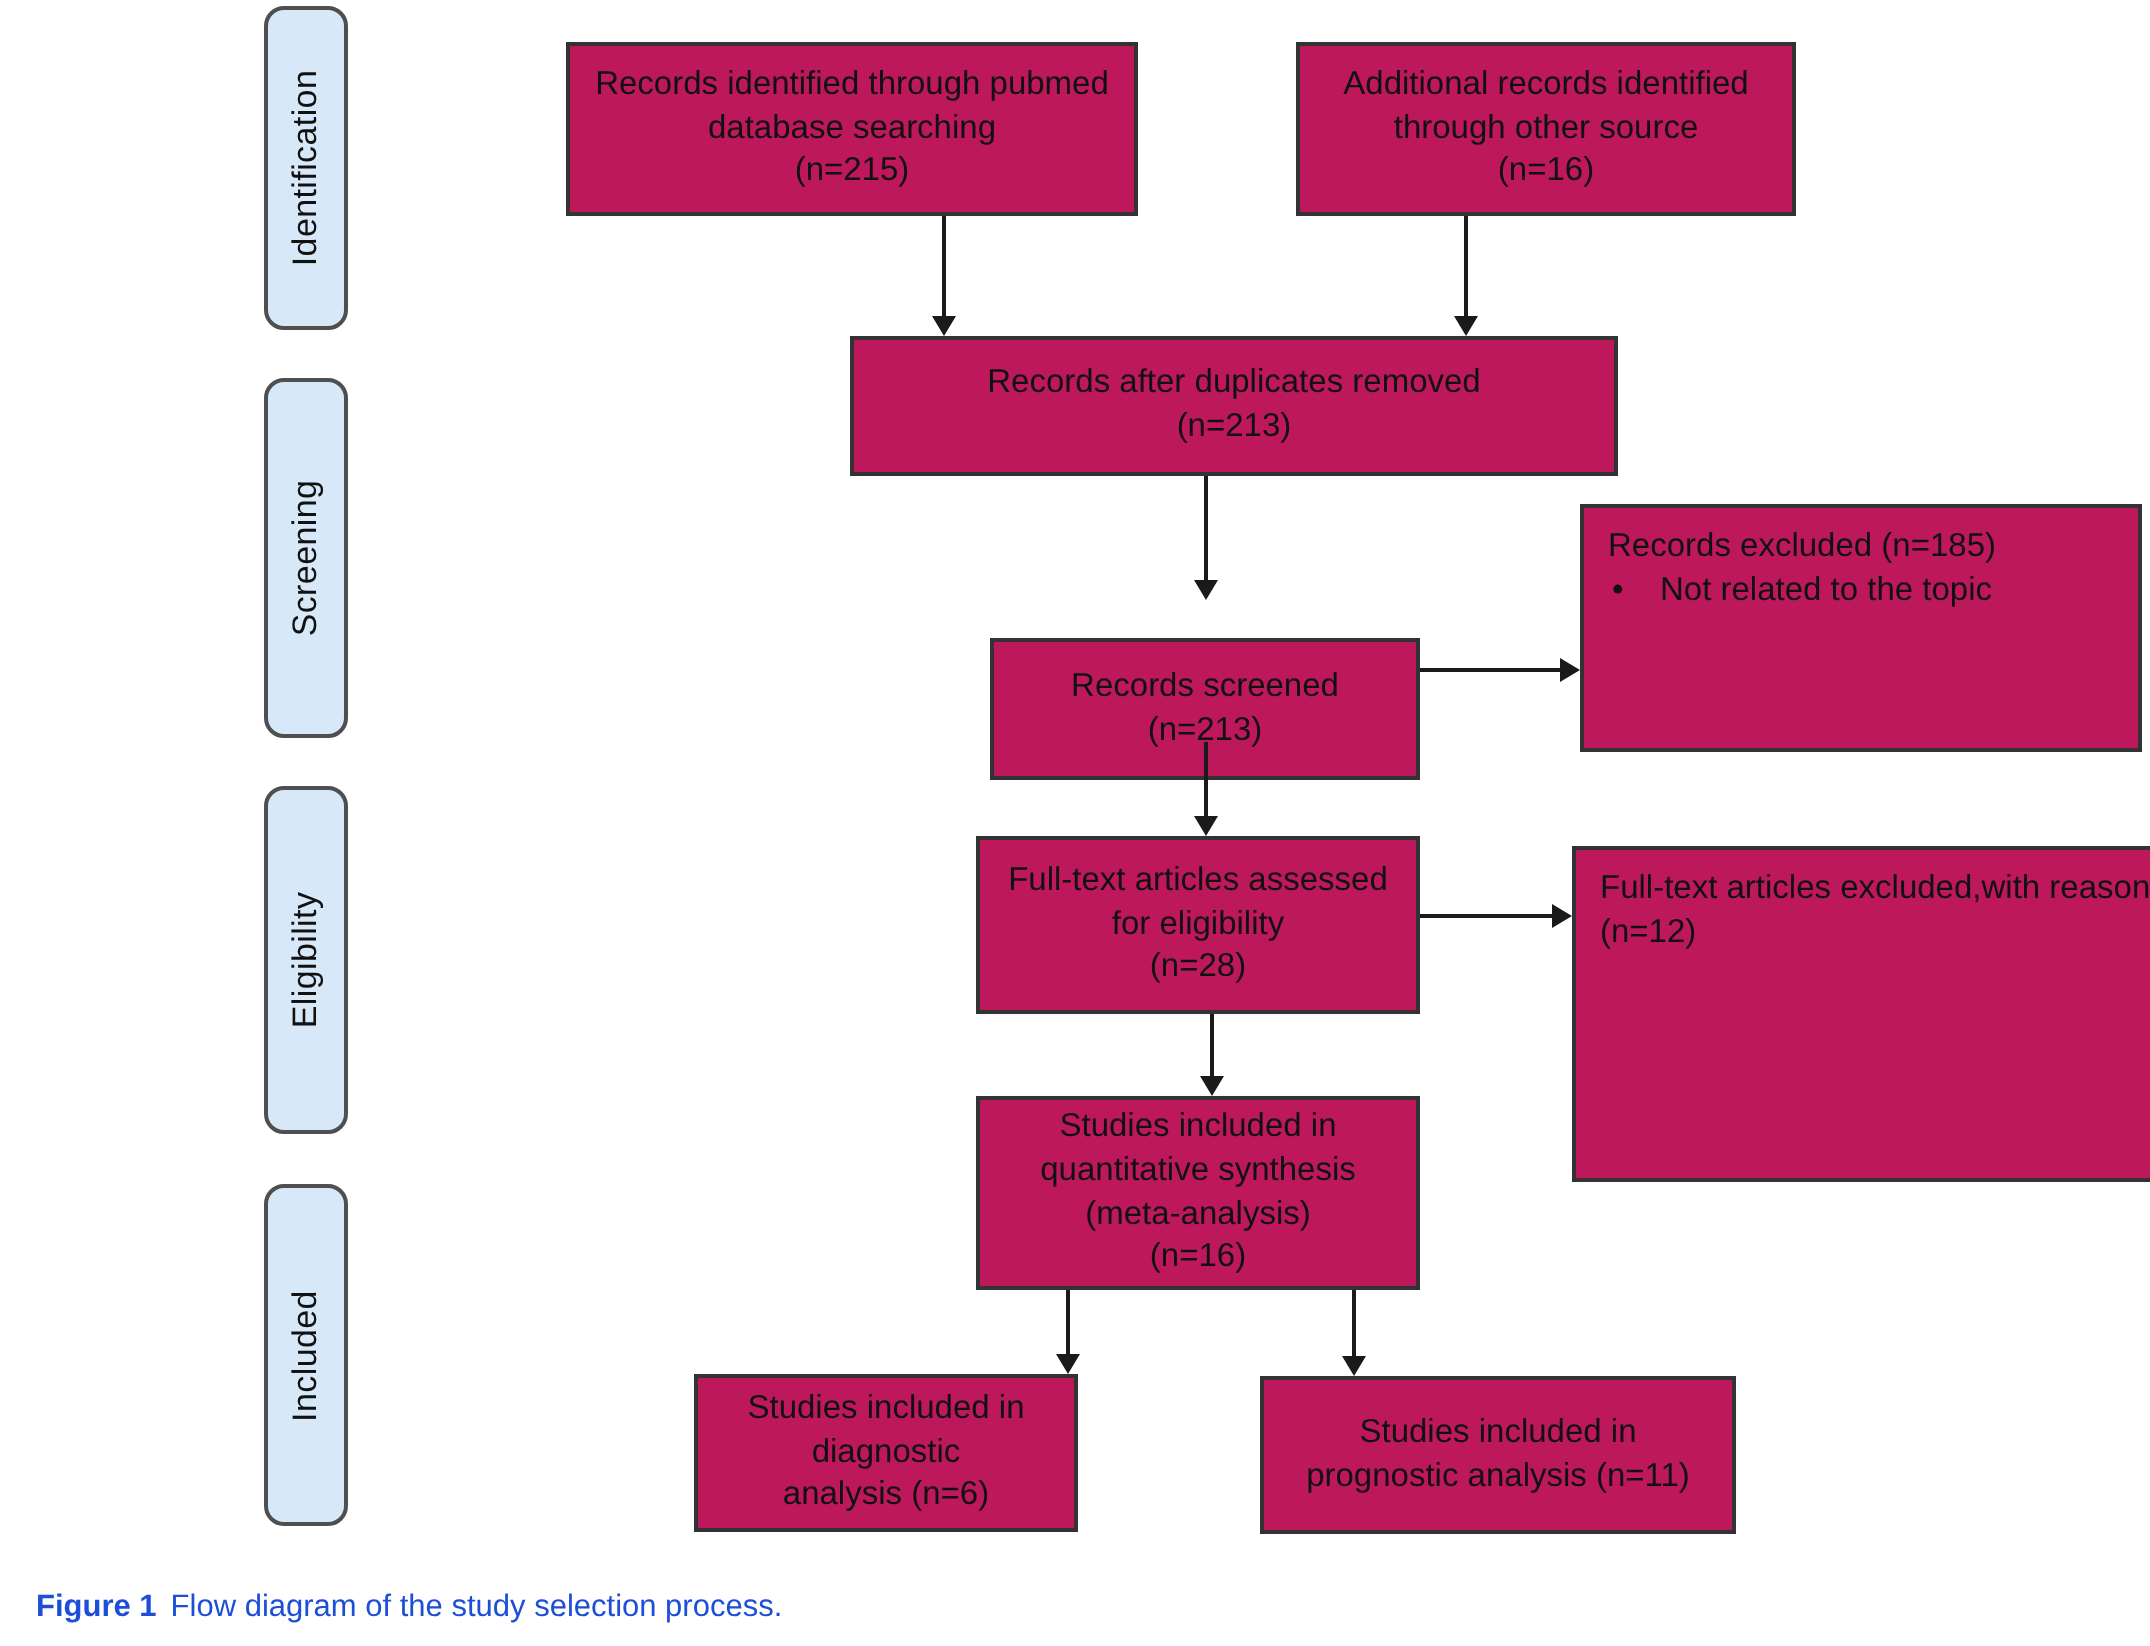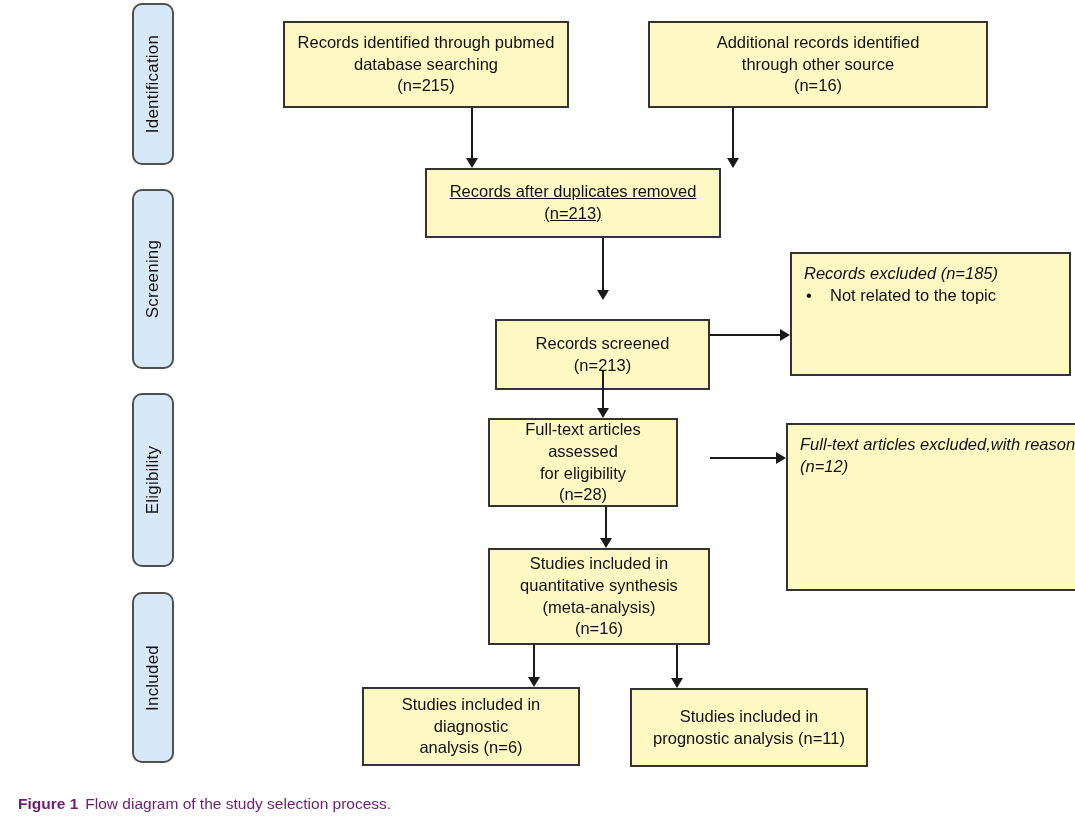--- a/index.html
+++ b/index.html
@@ -33,38 +33,38 @@
   }
   .stage span{
     transform:rotate(-90deg);
     white-space:nowrap;
     font-size:17px;
     letter-spacing:.2px;
   }
   
   .fbox{
     position:absolute;
-    background:#fef9c3;
+    background:#be185d;
     border:2px solid var(--box-border);
     display:flex;
     align-items:center;
     justify-content:center;
     text-align:center;
     font-size:16.5px;
     line-height:1.32;
   }
   .pre{white-space:pre-line;}
   .fbox.left{
     align-items:flex-start;
     justify-content:flex-start;
     text-align:left;
     padding:9px 8px 6px 12px;
     flex-direction:column;
   }
-  .fbox.left .btitle{display:block;font-style:italic;}
+  .fbox.left .btitle{display:block;}
   .fbox.left ul{list-style:none;width:100%;}
   .fbox.left li{position:relative;line-height:1.3;}
   .bul-sm li{padding-left:26px;}
   .bul-sm li::before{content:"\2022";position:absolute;left:2px;}
   .bul-lg li{padding-left:50px;}
   .bul-lg li::before{content:"\2022";position:absolute;left:6px;}
   
   .arr-v{position:absolute;width:2px;background:var(--arrow);}
   .arr-v::after{
     content:"";position:absolute;bottom:-10px;left:-5px;
@@ -73,21 +73,21 @@
   }
   .arr-h{position:absolute;height:2px;background:var(--arrow);}
   .arr-h::after{
     content:"";position:absolute;right:-10px;top:-5px;
     border-top:6px solid transparent;border-bottom:6px solid transparent;
     border-left:10px solid var(--arrow);
   }
   
   .caption{
     position:absolute;left:18px;top:795px;
-    font-size:15.5px;color:#701a75;
+    font-size:15.5px;color:#1d4ed8;
   }
   .caption b{font-weight:bold;margin-right:7px;}
 </style>
 </head>
 <body>
 
 <div class="canvas">
 
   <div class="stage" style="top:3px;height:162px;">
     <span>Identification</span>
@@ -101,61 +101,61 @@
   <div class="stage" style="top:592px;height:171px;">
     <span>Included</span>
   </div>
 
   <div class="fbox" style="left:283px;top:21px;width:286px;height:87px;">
     <span class="pre">Records identified through pubmed
 database searching
 (n=215)</span>
   </div>
 
-  <div class="fbox" style="left:648px;top:21px;width:340px;height:87px;text-align:center;">
+  <div class="fbox" style="left:648px;top:21px;width:250px;height:87px;text-align:center;">
     <span class="pre">Additional records identified
 through other source
 (n=16)</span>
   </div>
 
-  <div class="fbox" style="left:425px;top:168px;width:296px;height:70px;text-decoration:underline;">
+  <div class="fbox" style="left:425px;top:168px;width:384px;height:70px;">
     <span class="pre">Records after duplicates removed
 (n=213)</span>
   </div>
 
   <div class="fbox" style="left:495px;top:300px;width:215px;height:71px;margin-top:19px;">
     <span class="pre">Records screened
 (n=213)</span>
   </div>
 
   <div class="fbox left bul-sm" style="left:790px;top:252px;width:281px;height:124px;">
     <span class="btitle">Records excluded (n=185)</span>
     <ul>
       <li>Not related to the topic</li>
     </ul>
   </div>
 
-  <div class="fbox" style="left:488px;top:418px;width:190px;height:89px;">
+  <div class="fbox" style="left:488px;top:418px;width:222px;height:89px;">
     <span class="pre">Full-text articles assessed
 for eligibility
 (n=28)</span>
   </div>
 
   <div class="fbox left bul-lg" style="left:786px;top:423px;width:324px;height:168px;">
     <span class="btitle">Full-text articles excluded,with reasons (n=12)</span>
   </div>
 
   <div class="fbox" style="left:488px;top:548px;width:222px;height:97px;">
     <span class="pre">Studies included in
 quantitative synthesis
 (meta-analysis)
 (n=16)</span>
   </div>
 
-  <div class="fbox" style="left:362px;top:687px;width:218px;height:79px;">
+  <div class="fbox" style="left:347px;top:687px;width:192px;height:79px;">
     <span class="pre">Studies included in diagnostic
 analysis (n=6)</span>
   </div>
 
   <div class="fbox" style="left:630px;top:688px;width:238px;height:79px;">
     <span class="pre">Studies included in
 prognostic analysis (n=11)</span>
   </div>
 
   <div class="arr-v" style="left:471px;top:108px;height:50px;"></div>

